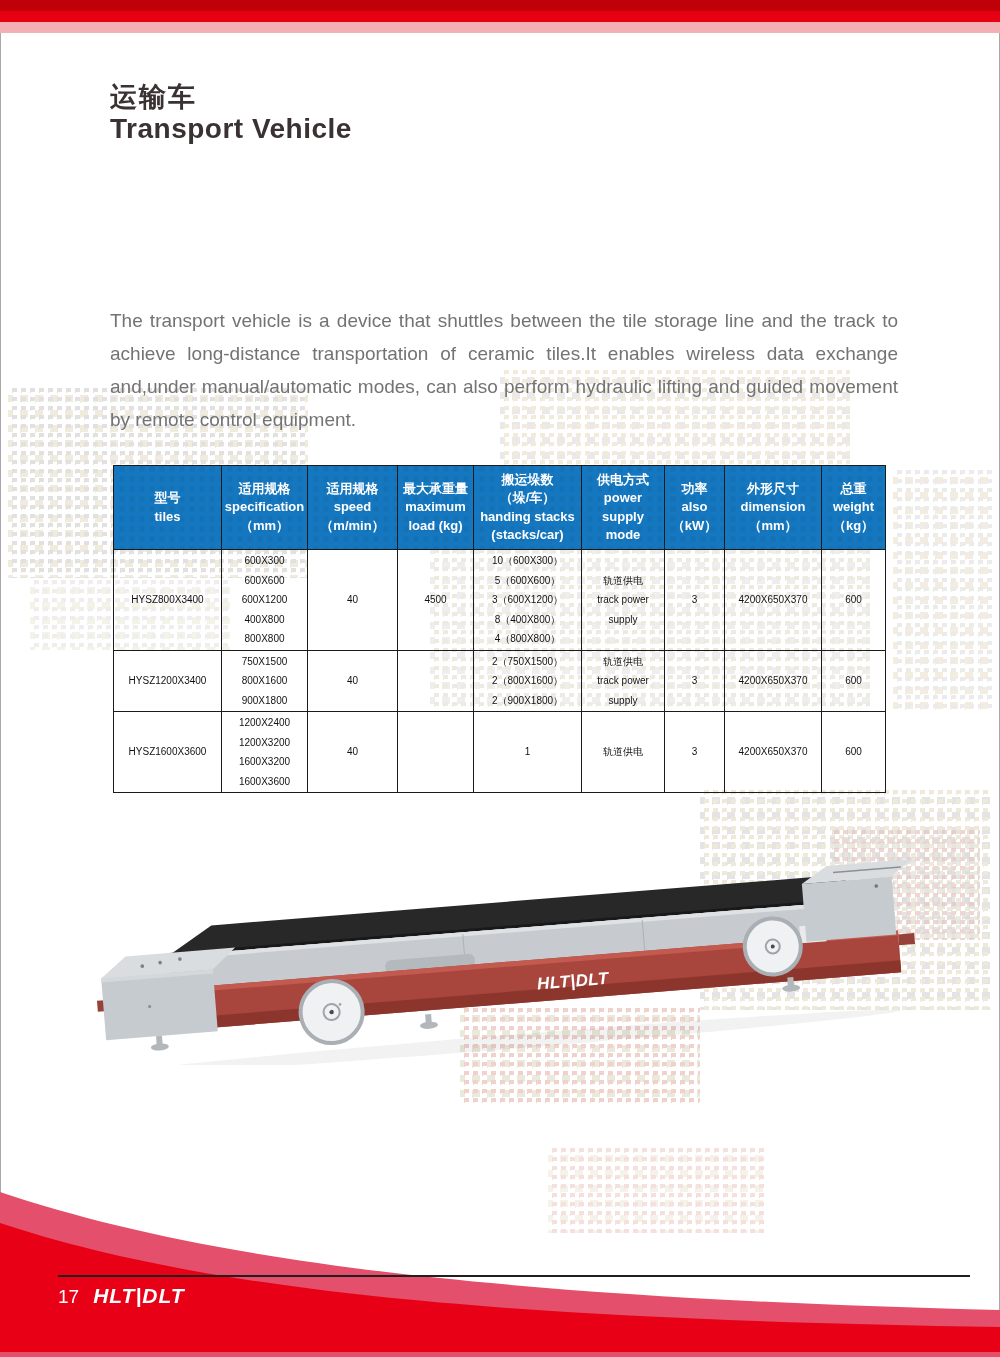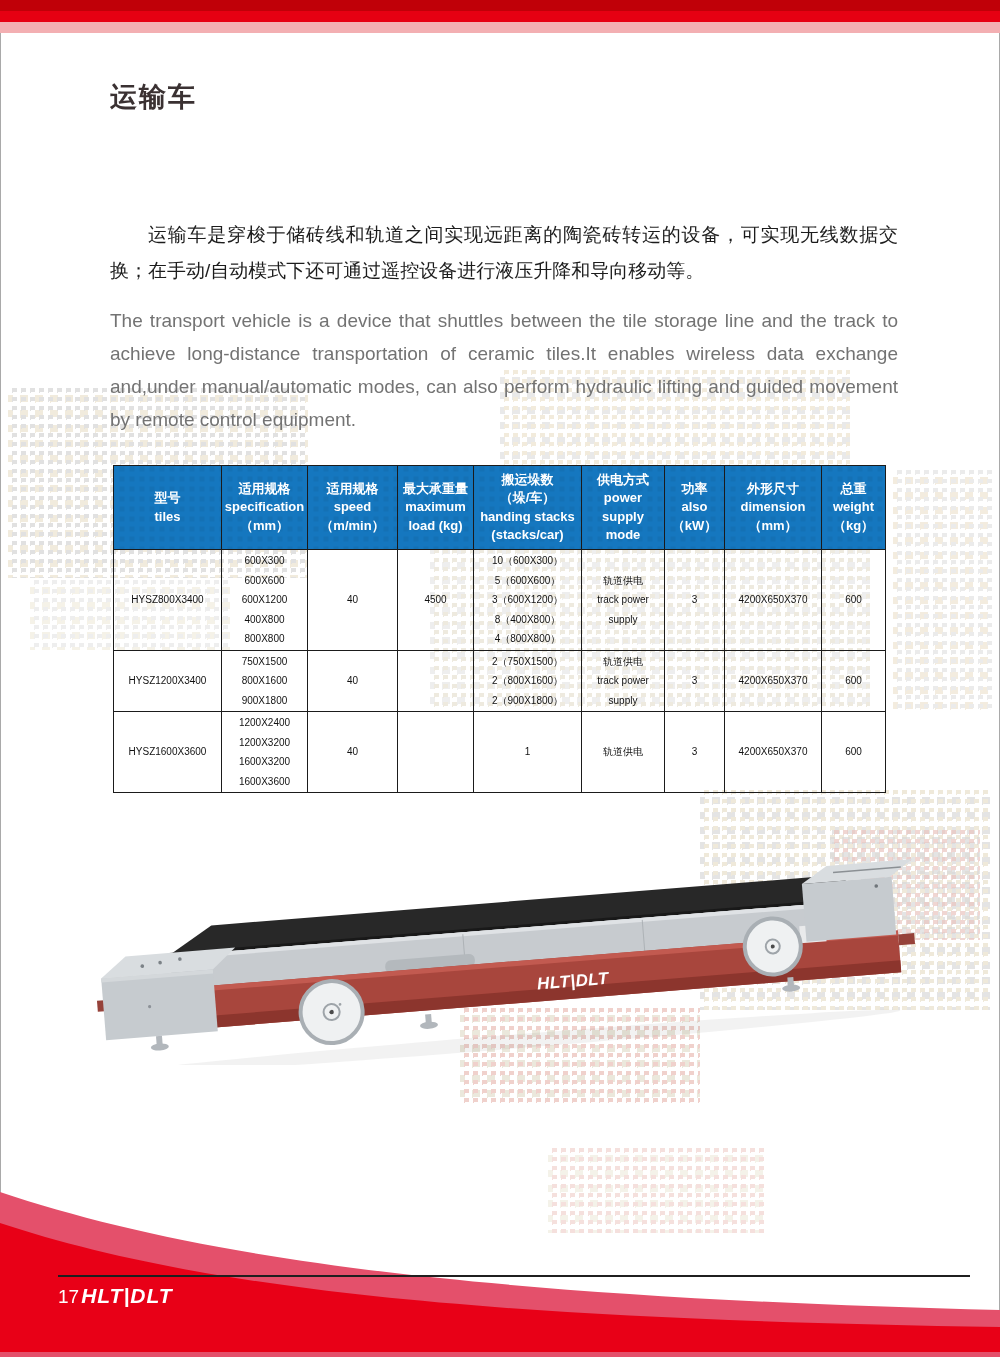--- a/index.html
+++ b/index.html
@@ -56,21 +56,21 @@
   tr.r1{height:99px;}
   tr.r2{height:59px;}
   tr.r3{height:78px;}
 
   
   #vehicle-wrap{position:absolute;left:85px;top:850px;width:840px;height:215px;z-index:2;}
 
   
   #footer-art{position:absolute;left:0;top:1137px;width:1000px;height:220px;z-index:1;}
   #footer-line{position:absolute;left:58px;top:1275px;width:912px;height:2px;background:#1f1f1f;z-index:2;}
-  #footer-text{position:absolute;left:58px;top:1284px;z-index:2;color:#ffffff;font-size:19px;display:flex;align-items:baseline;gap:2px;}
+  #footer-text{position:absolute;left:58px;top:1284px;z-index:2;color:#ffffff;font-size:19px;display:flex;align-items:baseline;gap:14px;}
   #footer-text .brand{font-weight:bold;font-style:italic;font-size:21px;letter-spacing:1px;}
 </style>
 </head>
 <body>
 
 <div id="page">
 
   <div class="stripe s1"></div>
   <div class="stripe s2"></div>
   <div class="stripe s3"></div>
@@ -80,23 +80,23 @@
   <div class="mosaic" style="--c1:#efe7d4;--c2:#e4e4e4;left:500px;top:370px;width:350px;height:100px;opacity:.8;"></div>
   <div class="mosaic" style="--c1:#e6e0cf;--c2:#e6e6e6;left:430px;top:540px;width:440px;height:170px;opacity:.65;"></div>
   <div class="mosaic" style="--c1:#e3e3e3;--c2:#efe5d2;left:893px;top:470px;width:100px;height:240px;opacity:.7;"></div>
   <div class="mosaic" style="--c1:#ece4d2;--c2:#dedede;left:700px;top:790px;width:290px;height:220px;opacity:.8;"></div>
   <div class="mosaic" style="--c1:#eac5c0;--c2:#d9d9d9;left:830px;top:830px;width:150px;height:110px;opacity:.7;"></div>
   <div class="mosaic" style="--c1:#eec9c4;--c2:#e8e5d6;left:460px;top:1008px;width:240px;height:95px;opacity:.85;"></div>
   <div class="mosaic" style="--c1:#efcdc8;--c2:#eeeadb;left:548px;top:1148px;width:220px;height:85px;opacity:.6;"></div>
 
   <div class="titles">
     <div class="title-zh">运输车</div>
+    <div class="title-en">Transport Vehicle</div>
   </div>
 
-  <p class="para zh">运输车是穿梭于储砖线和轨道之间实现远距离的陶瓷砖转运的设备，可实现无线数据交换；在手动/自动模式下还可通过遥控设备进行液压升降和导向移动等。</p>
   <p class="para en">The transport vehicle is a device that shuttles between the tile storage line and the track to achieve long-distance transportation of ceramic tiles.It enables wireless data exchange and,under manual/automatic modes, can also perform hydraulic lifting and guided movement by remote control equipment.</p>
 
   <table class="spec">
     <colgroup>
       <col style="width:108px">
         <col style="width:86px">
         <col style="width:90px">
       <col style="width:76px">
         <col style="width:108px">
         <col style="width:83px">

